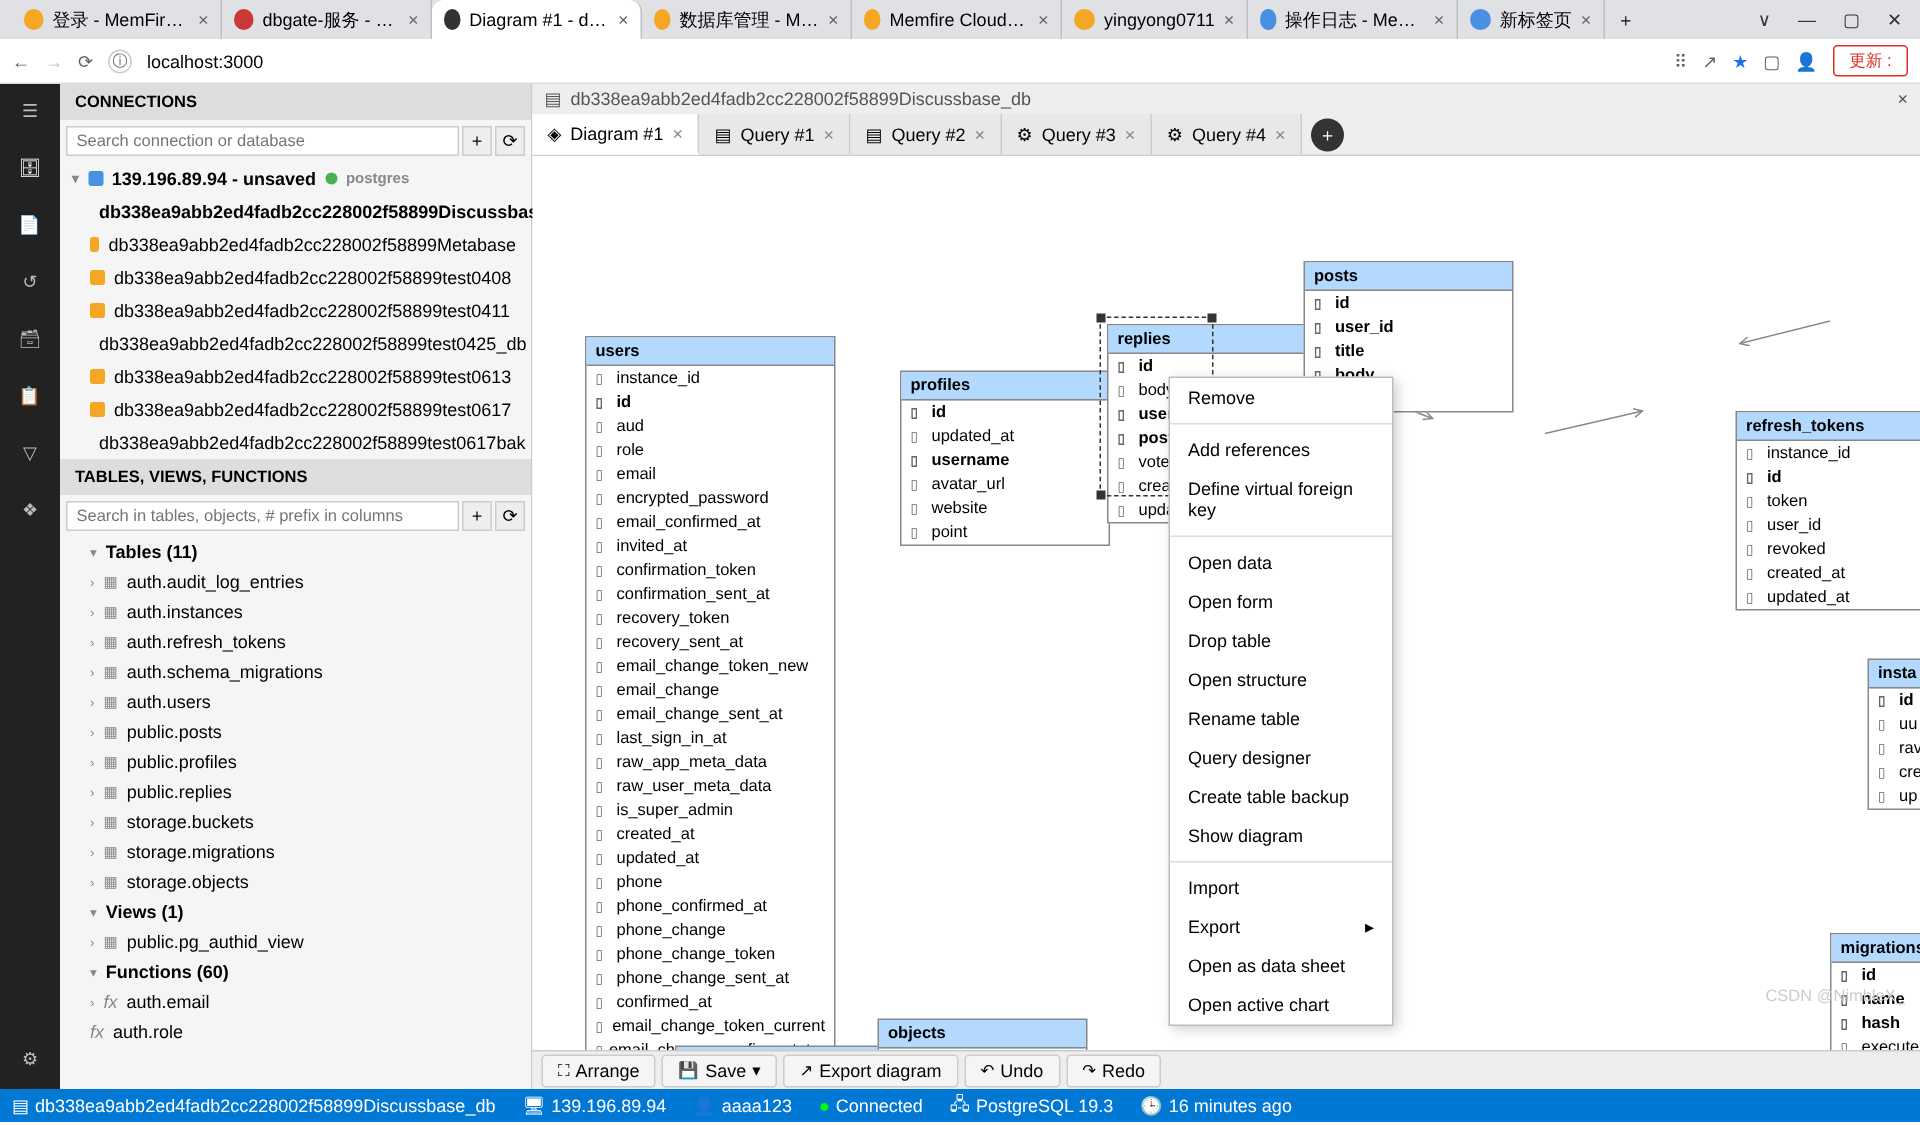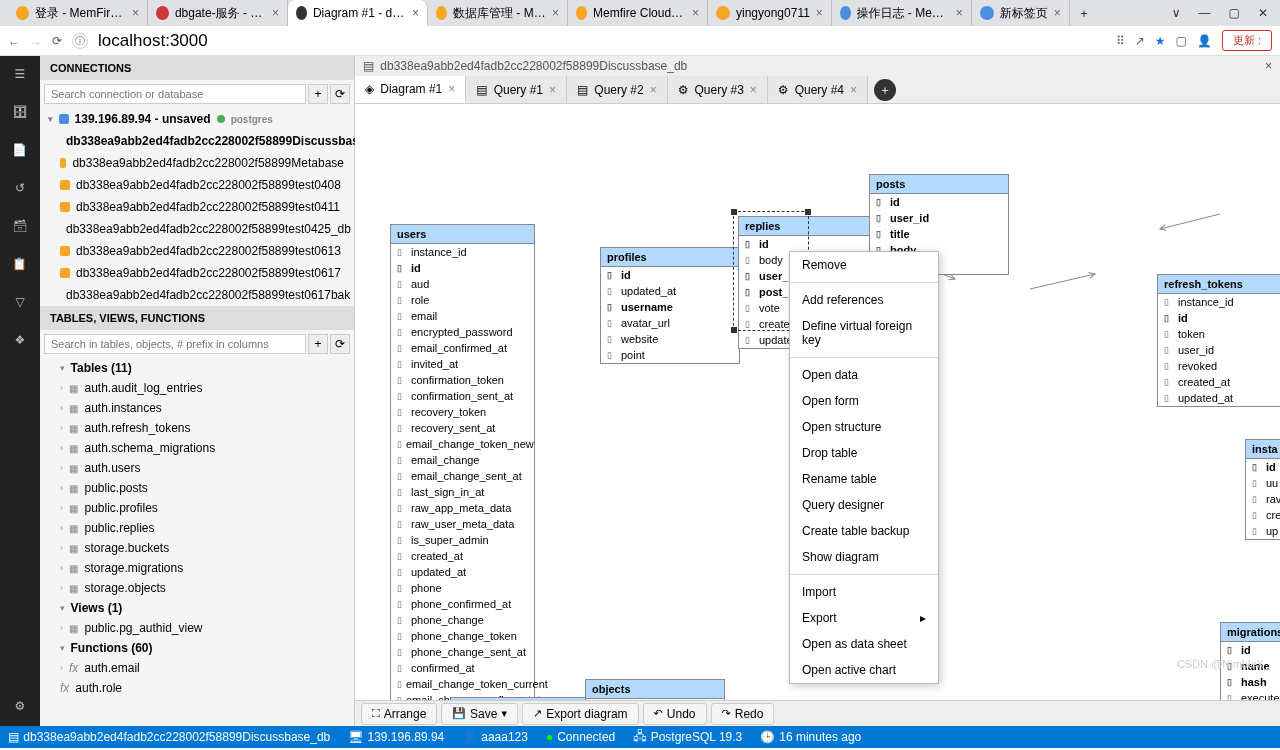--- a/index.html
+++ b/index.html
@@ -5,21 +5,21 @@
 * { margin: 0; padding: 0; box-sizing: border-box; font-family: -apple-system, "Segoe UI", Arial, sans-serif; font-size: 12px; }
 body { background: #fff; overflow: hidden; width: 1280px; height: 750px; }
 .browser-tabs { display: flex; background: #dfe1e5; height: 26px; align-items: center; padding-left: 8px; }
 .btab { display: flex; align-items: center; padding: 0 8px; height: 26px; border-right: 1px solid #c0c0c0; gap: 6px; max-width: 140px; overflow: hidden; white-space: nowrap; cursor: pointer; }
 .btab.active { background: #fff; border-top-left-radius: 8px; border-top-right-radius: 8px; }
 .btab .x { color: #666; margin-left: auto; }
 .win-ctrl { margin-left: auto; display: flex; gap: 18px; padding-right: 12px; color: #333; }
 .fav { width: 14px; height: 14px; display: inline-block; border-radius: 50%; }
 .addr { display: flex; align-items: center; height: 30px; padding: 0 8px; gap: 10px; border-bottom: 1px solid #ddd; }
 .addr .nav { color: #5f6368; cursor: pointer; }
-.addr input { flex: 1; border: none; outline: none; font-size: 17px; }
+.addr input { flex: 1; border: none; outline: none; font-size: 12px; }
 .addr .right { display: flex; gap: 10px; align-items: center; color: #5f6368; }
 .upd { border: 1px solid #d93025; color: #d93025; padding: 2px 10px; border-radius: 3px; font-size: 11px; }
 .app { display: flex; height: 670px; }
 .iconbar { width: 40px; background: #222; display: flex; flex-direction: column; align-items: center; padding-top: 8px; gap: 18px; color: #bbb; }
 .iconbar .ic { width: 20px; height: 20px; cursor: pointer; display: flex; align-items: center; justify-content: center; }
 .iconbar .ic.active { color: #fff; }
 .iconbar .settings { margin-top: auto; margin-bottom: 10px; }
 .leftpanel { width: 315px; background: #f5f5f5; border-right: 1px solid #ccc; display: flex; flex-direction: column; }
 .panel-hdr { background: #ddd; padding: 6px 10px; font-weight: bold; font-size: 11px; }
 .search-row { display: flex; padding: 4px; gap: 2px; }
@@ -336,21 +336,21 @@
               <path d="M0,0 L6,3 L0,6" fill="none" stroke="#888"></path>
             </marker>
           </defs>
         <line x1="535" y1="150" x2="600" y2="175" stroke="#888" marker-end="url(#ah)"></line>
         <line x1="675" y1="185" x2="740" y2="170" stroke="#888" marker-end="url(#ah)"></line>
         <line x1="865" y1="110" x2="805" y2="125" stroke="#888" marker-end="url(#ah)"></line>
         <line x1="480" y1="530" x2="535" y2="430" stroke="#888" marker-end="url(#ah)"></line>
         <line x1="590" y1="620" x2="530" y2="630" stroke="#888" marker-end="url(#ah)"></line>
       </svg>
 
-      <div class="erd-table" style="left:35px;top:120px;width:145px">
+      <div class="erd-table" style="left:35px;top:120px;width:167px">
         <div class="thdr">users</div>
           <div id="t-users">
             <div class="col"><span class="cicon">▯</span>instance_id</div>
             <div class="col bold"><span class="cicon">▯</span>id</div>
             <div class="col"><span class="cicon">▯</span>aud</div>
             <div class="col"><span class="cicon">▯</span>role</div>
             <div class="col"><span class="cicon">▯</span>email</div>
             <div class="col"><span class="cicon">▯</span>encrypted_password</div>
             <div class="col"><span class="cicon">▯</span>email_confirmed_at</div>
             <div class="col"><span class="cicon">▯</span>invited_at</div>
@@ -451,30 +451,30 @@
       <div class="erd-table" style="left:95px;top:593px;width:80px">
         <div class="thdr">buckets</div>
       </div>
       <div class="erd-table" style="left:230px;top:575px;width:80px">
         <div class="thdr">objects</div>
           <div id="t-obj">
             <div class="col bold">id</div>
           </div>
       </div>
 
-      <div class="ctx-menu" style="left:434px;top:147px" id="ctxmenu">
+      <div class="ctx-menu" style="left:424px;top:147px" id="ctxmenu">
           <div class="mi">Remove</div>
           <div class="sep"></div>
           <div class="mi">Add references</div>
           <div class="mi">Define virtual foreign key</div>
           <div class="sep"></div>
           <div class="mi">Open data</div>
           <div class="mi">Open form</div>
+          <div class="mi">Drop table</div>
           <div class="mi">Open structure</div>
-          <div class="mi">Drop table</div>
           <div class="mi">Rename table</div>
           <div class="mi">Query designer</div>
           <div class="mi">Create table backup</div>
           <div class="mi">Show diagram</div>
           <div class="sep"></div>
           <div class="mi">Import</div>
           <div class="mi">Export<span style="float:right">▸</span></div>
           <div class="mi">Open as data sheet</div>
           <div class="mi">Open active chart</div>
         </div>

